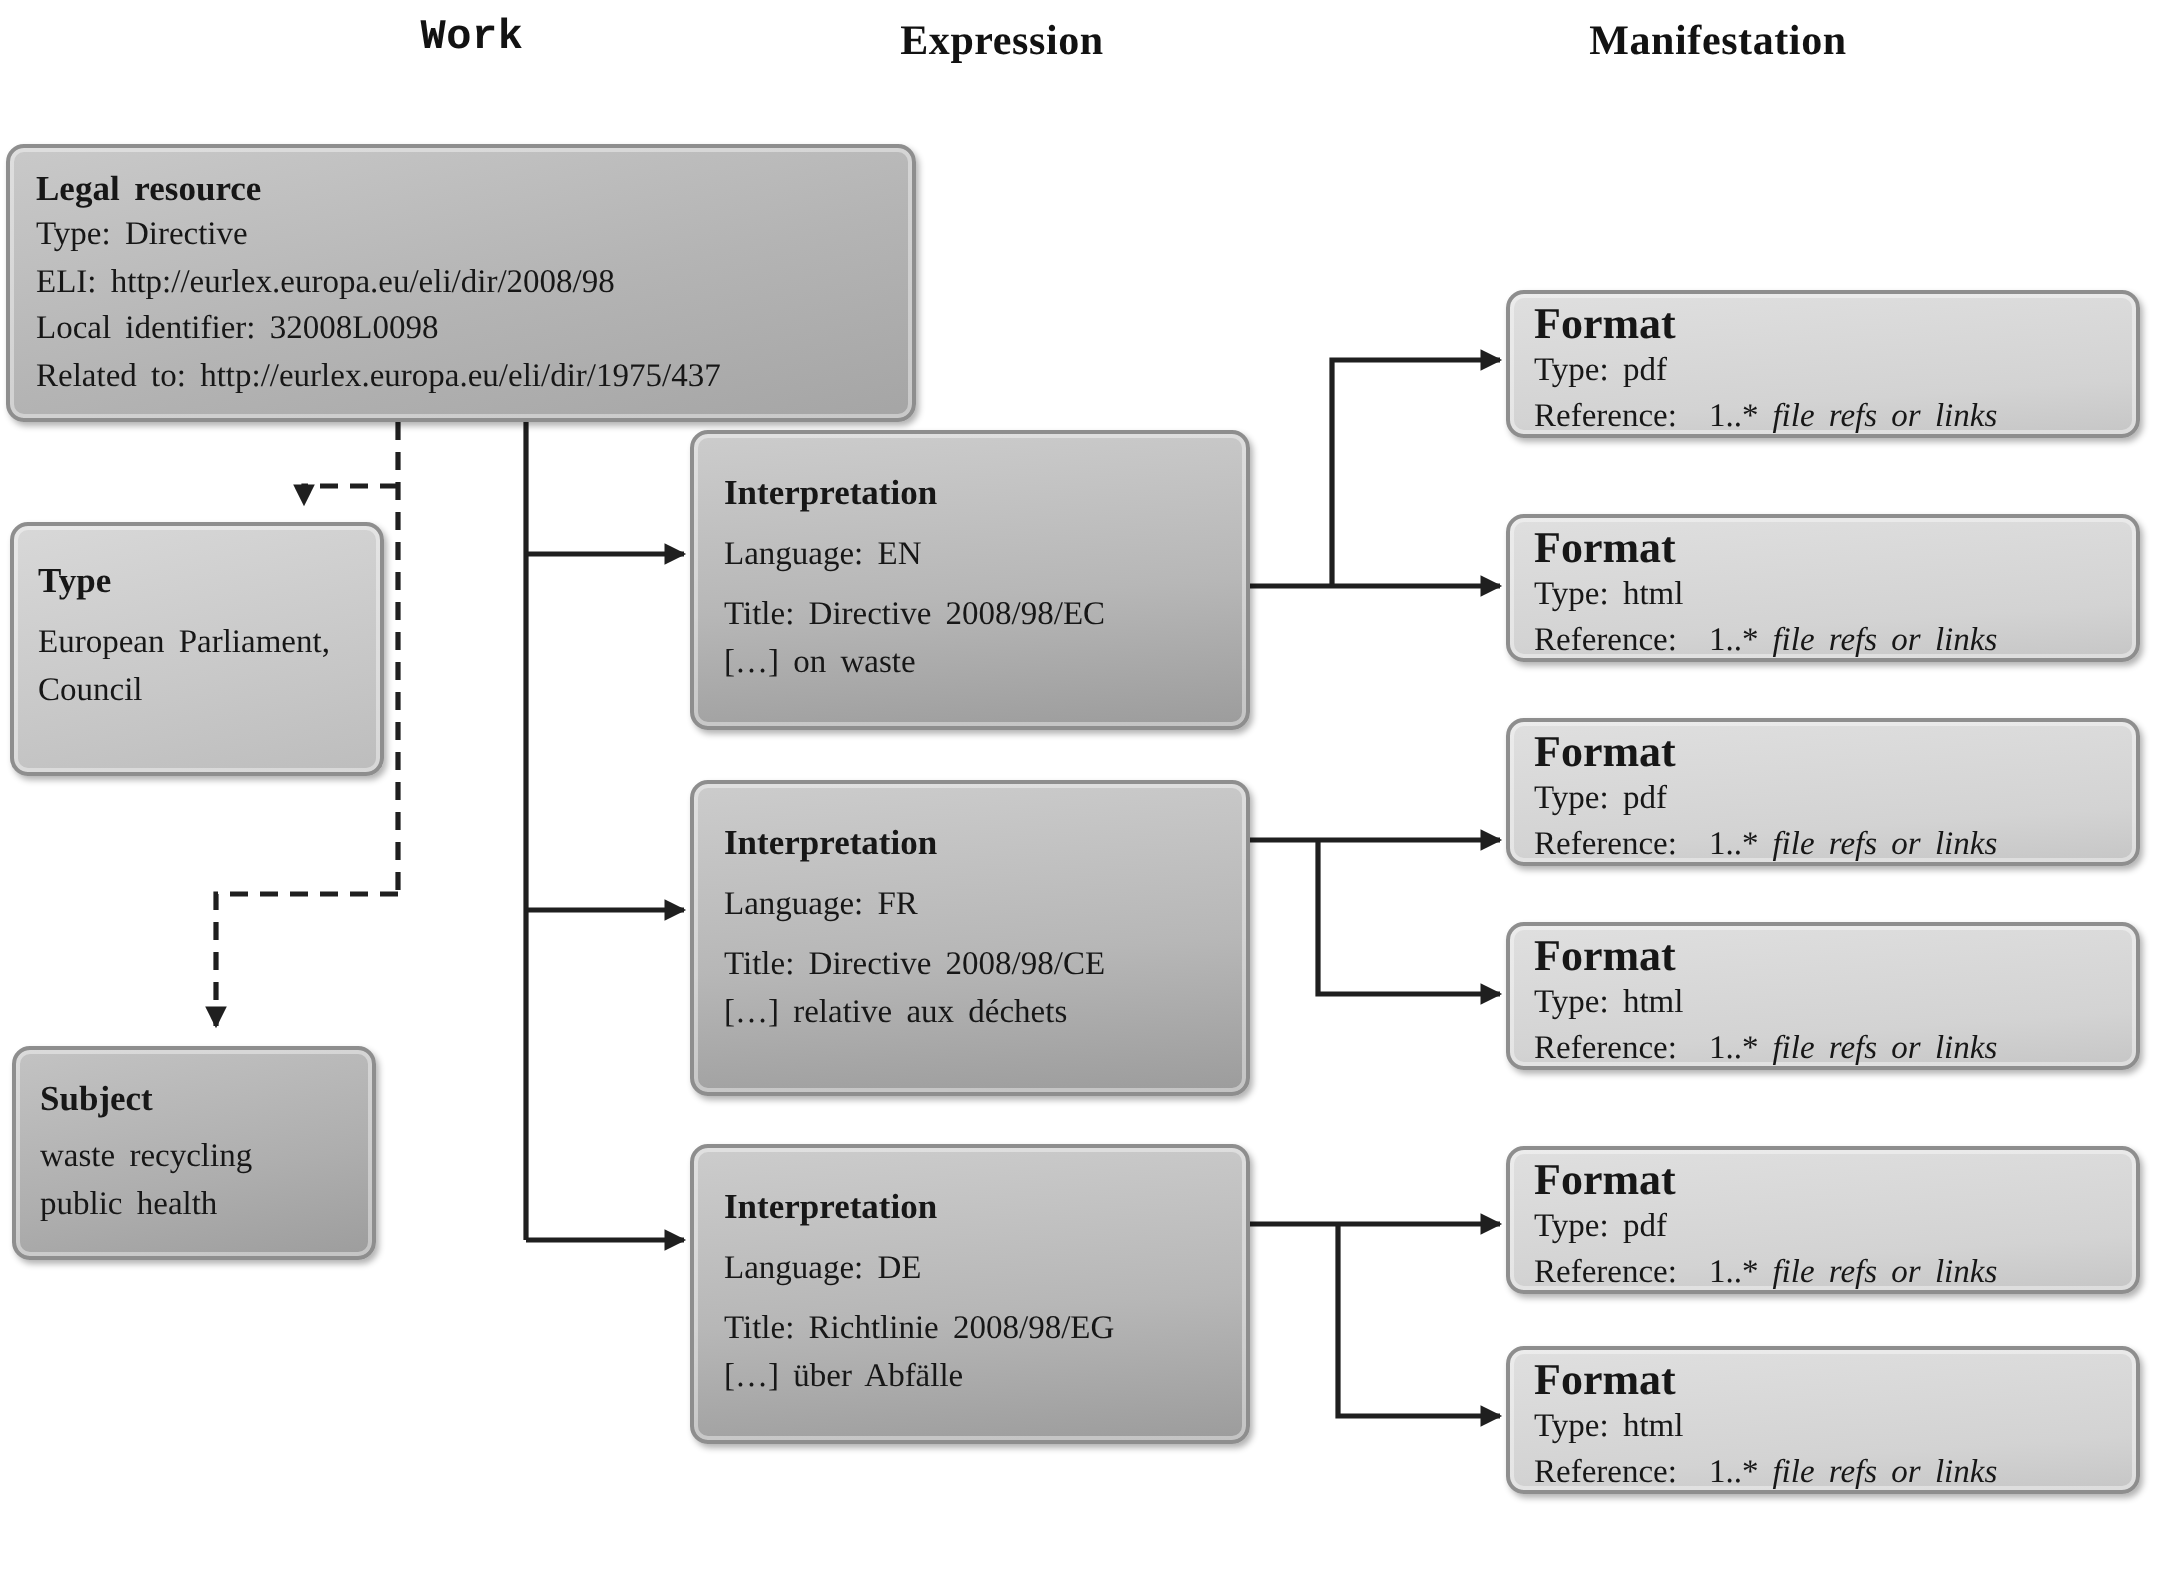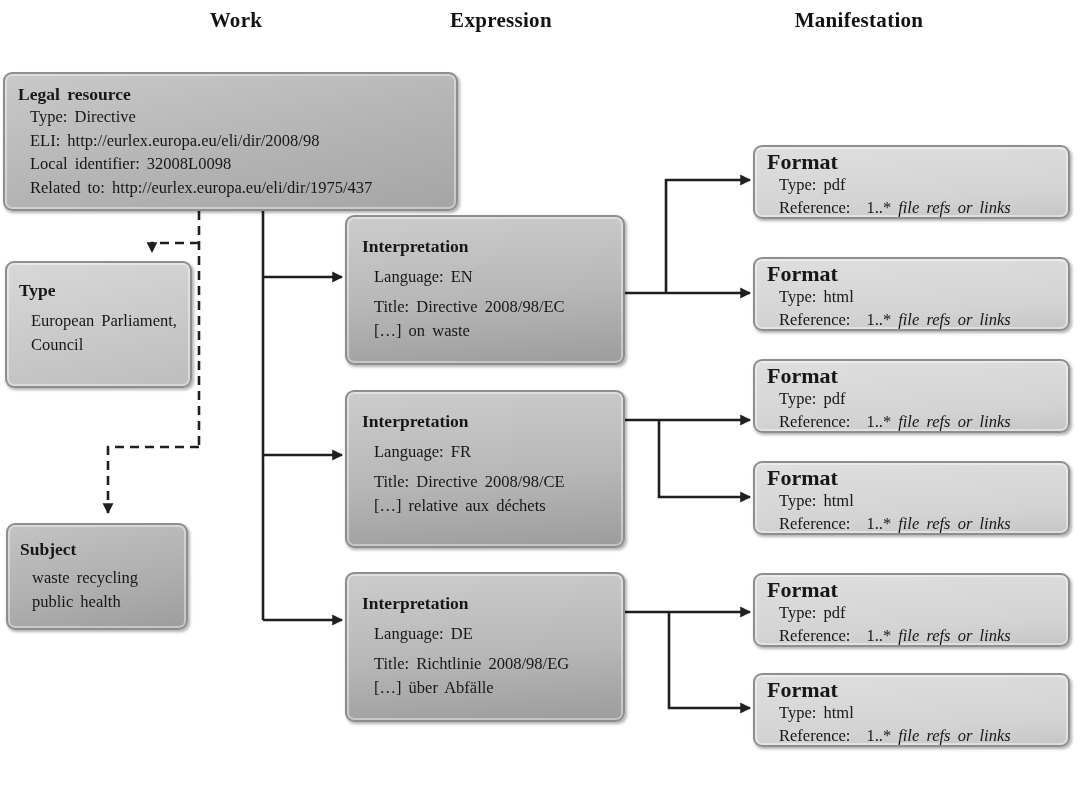--- a/index.html
+++ b/index.html
@@ -4,31 +4,31 @@
 <style>
   html,body{margin:0;padding:0;background:#ffffff;}
   .canvas{
     position:relative;width:1088px;height:789px;background:#ffffff;overflow:hidden;
     font-family:"Liberation Serif","DejaVu Serif",serif;color:#171717;
   }
   .col-header{
     position:absolute;top:8px;font-weight:bold;font-size:21px;letter-spacing:.3px;
     text-align:center;color:#121212;
   }
-  .col-header.work{left:166px;width:140px;}
+  .col-header.work{left:166px;width:140px;font-family:Liberation Mono, monospace;}
   .col-header.expression{left:421px;width:160px;}
   .col-header.manifestation{left:764px;width:190px;}
 
   .box{
     position:absolute;box-sizing:border-box;border:2px solid #8e8e8e;border-radius:9px;
     box-shadow:inset 0 0 0 2px rgba(255,255,255,.40), 1.5px 2px 3px rgba(0,0,0,.30);
     word-spacing:3px;
   }
   .box .title{font-weight:bold;font-size:17.5px;line-height:22px;}
-  .box .line{font-size:16.5px;line-height:23.5px;margin-left:12px;}
+  .box .line{font-size:16.5px;line-height:23.5px;}
 
   .box--legal{
     left:3px;top:72px;width:455px;height:139px;padding:9px 13px;
     background:linear-gradient(168deg,#c9c9c9 0%,#b4b4b4 55%,#a5a5a5 100%);
   }
   .box--agent{
     left:5px;top:261px;width:187px;height:127px;padding:16px 12px;
     background:linear-gradient(168deg,#d8d8d8 0%,#c8c8c8 60%,#bdbdbd 100%);
   }
   .box--agent .title{margin-bottom:8px;}

